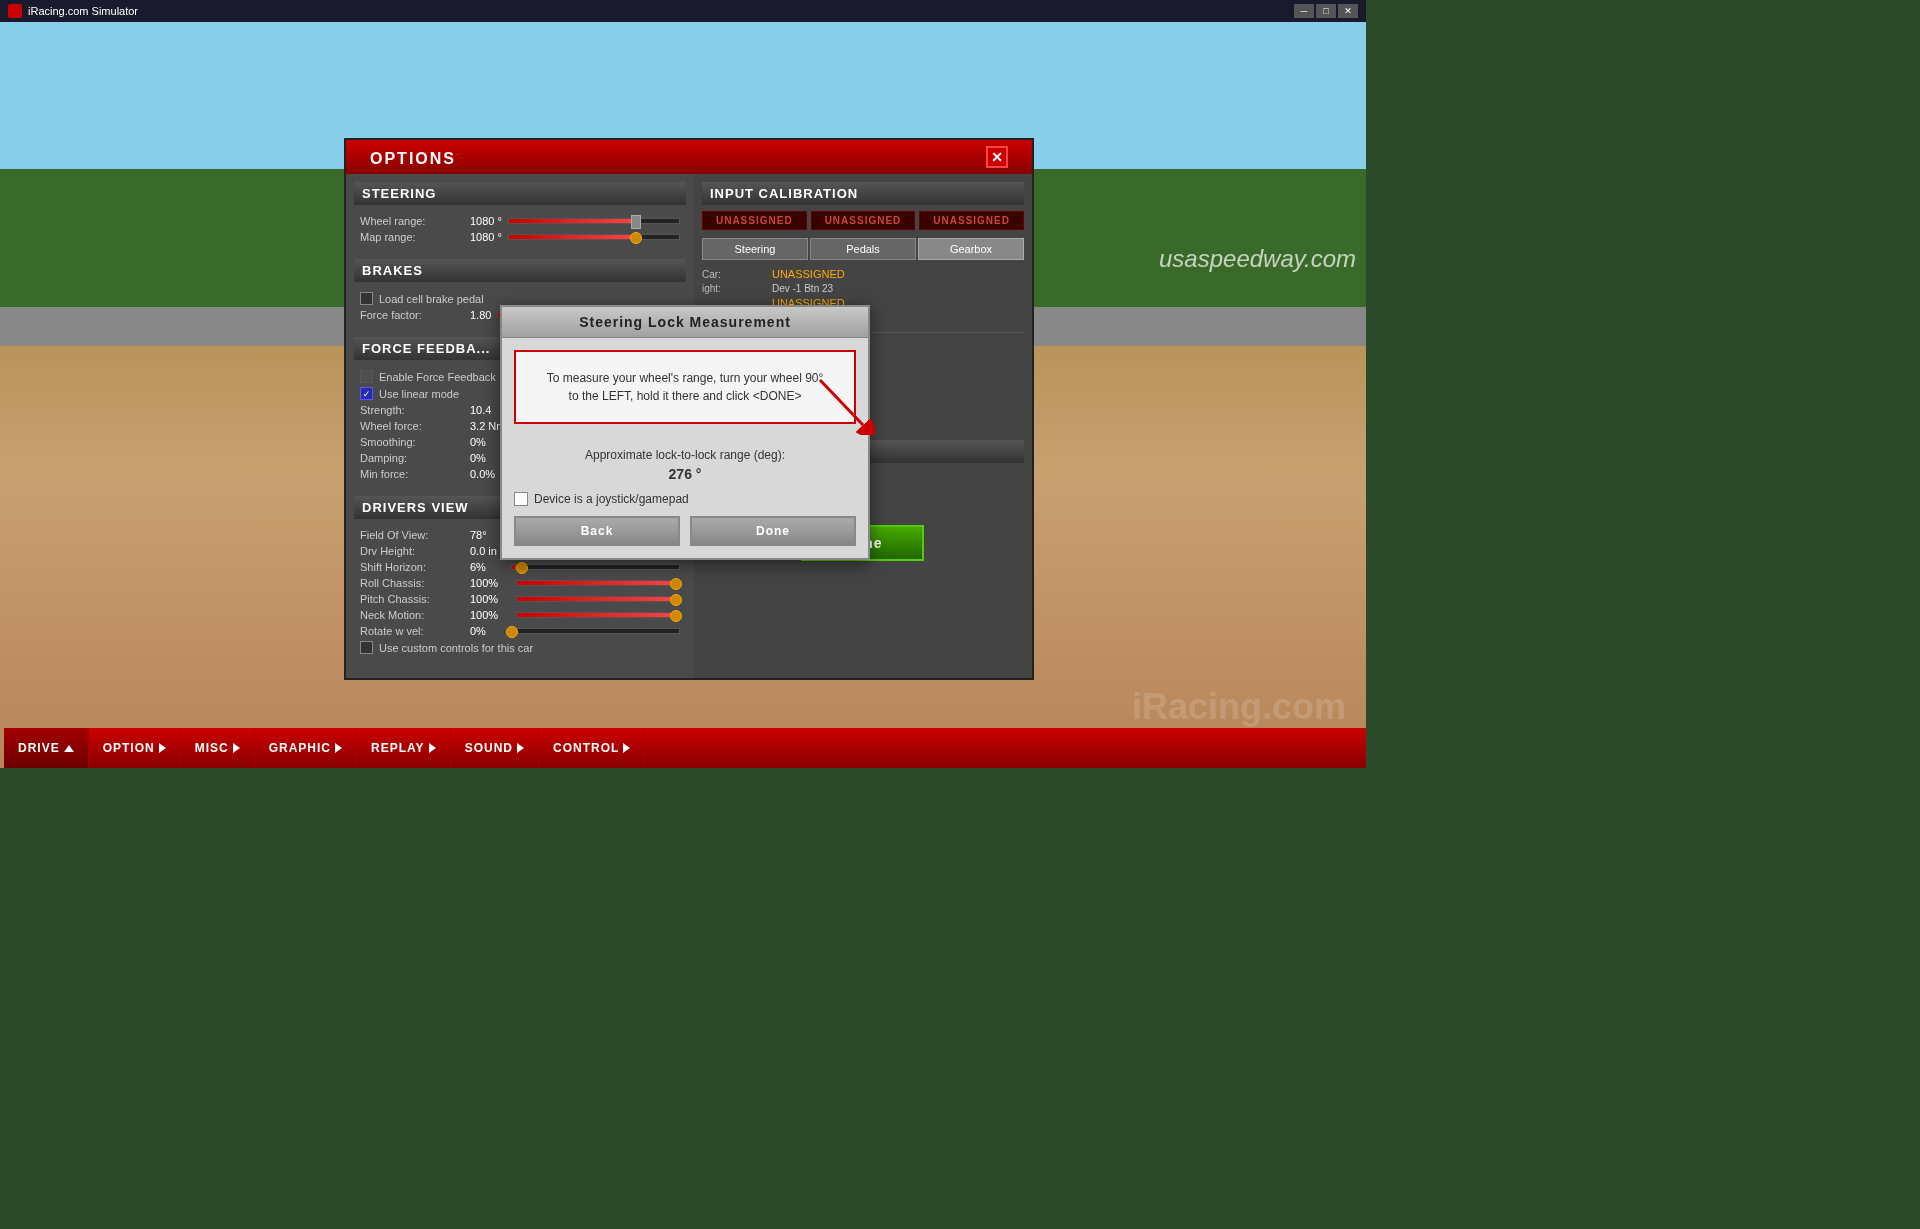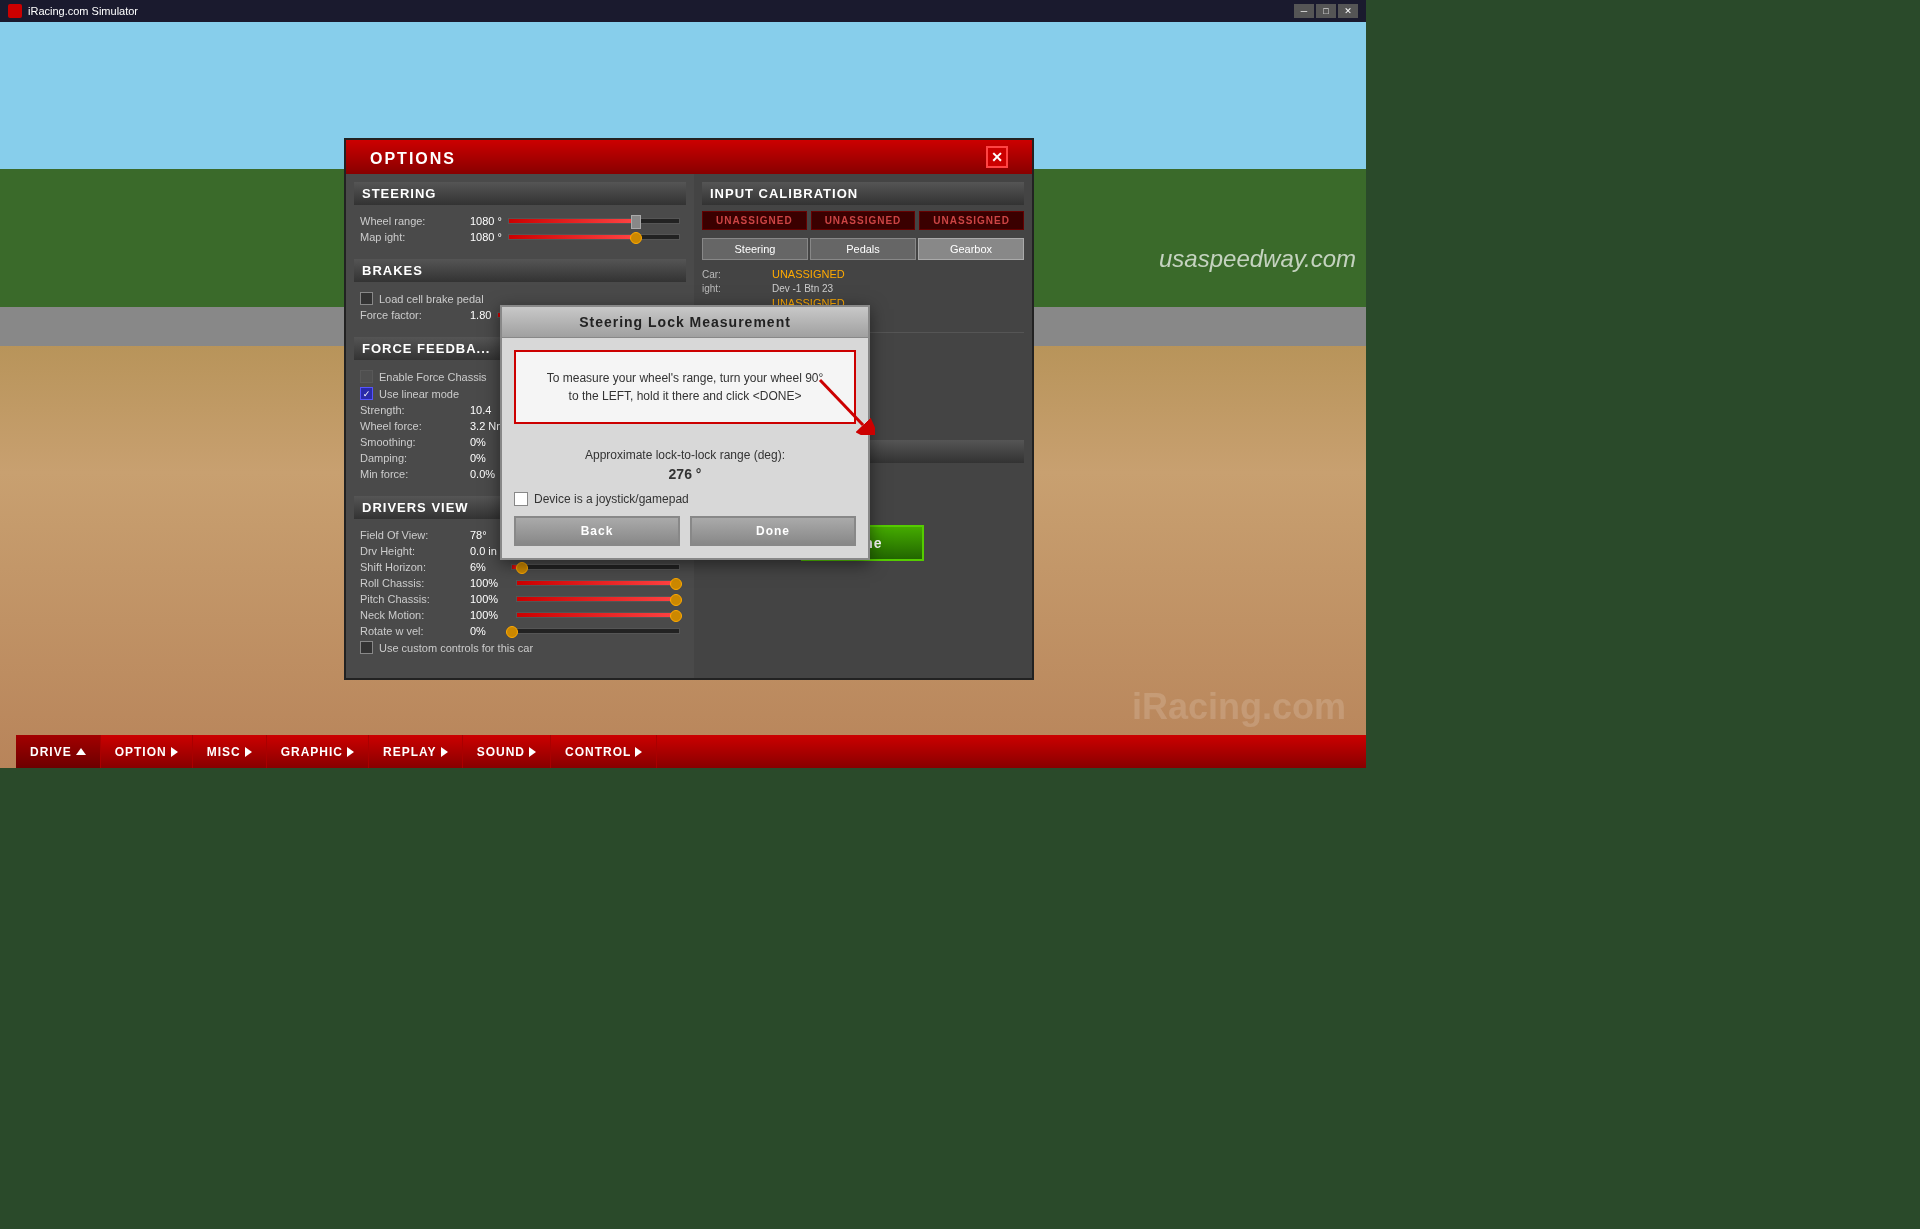--- a/index.html
+++ b/index.html
@@ -355,23 +355,23 @@
       font-size: 14px;
       font-weight: bold;
       cursor: pointer;
       letter-spacing: 1px;
     }
 
     
     .nav-bar {
       position: absolute;
       bottom: 0;
-      left: 16px;
+      left: 4px;
       width: 100%;
-      height: 33px;
+      height: 40px;
       background: linear-gradient(180deg, #cc0000 0%, #880000 100%);
       display: flex;
       align-items: flex-start;
       z-index: 100;
     }
     .nav-item {
       display: flex;
       align-items: center;
       padding: 0 14px;
       height: 100%;
@@ -562,21 +562,21 @@
           <span class="control-label">Wheel range:</span>
           <span style="color:#fff;font-size:11px;margin-right:6px;">1080 °</span>
           <div class="slider-container">
             <div class="slider-track">
               <div class="slider-fill" style="width:75%"></div>
               <div class="slider-thumb" style="left:75%"></div>
             </div>
           </div>
         </div>
         <div class="control-row">
-          <span class="control-label">Map ight:</span>
+          <span class="control-label">Map range:</span>
           <span style="color:#fff;font-size:11px;margin-right:6px;">1080 °</span>
           <div class="slider-container">
             <div class="slider-track">
               <div class="slider-fill" style="width:75%"></div>
               <div class="slider-thumb" style="left:75%;background:#cc8800;border-color:#ffaa00;border-radius:50%;width:12px;height:12px;top:-3px;"></div>
             </div>
           </div>
         </div>
       </div>
 
@@ -595,21 +595,21 @@
               <div class="slider-thumb" style="left:40%;background:#cc8800;border-color:#ffaa00;border-radius:50%;width:12px;height:12px;top:-3px;"></div>
             </div>
           </div>
         </div>
       </div>
 
       <div class="section-header">FORCE FEEDBA...</div>
       <div class="section-content">
         <div class="checkbox-row">
           <div class="checkbox disabled"></div>
-          <span>Enable Force Chassis</span>
+          <span>Enable Force Feedback</span>
         </div>
         <div class="checkbox-row">
           <div class="checkbox checked"></div>
           <span>Use linear mode</span>
         </div>
         <div class="control-row">
           <span class="control-label">Strength:</span>
           <span style="color:#fff;font-size:11px;margin-right:6px;width:35px;">10.4</span>
           <div class="slider-container">
             <div class="slider-track">

